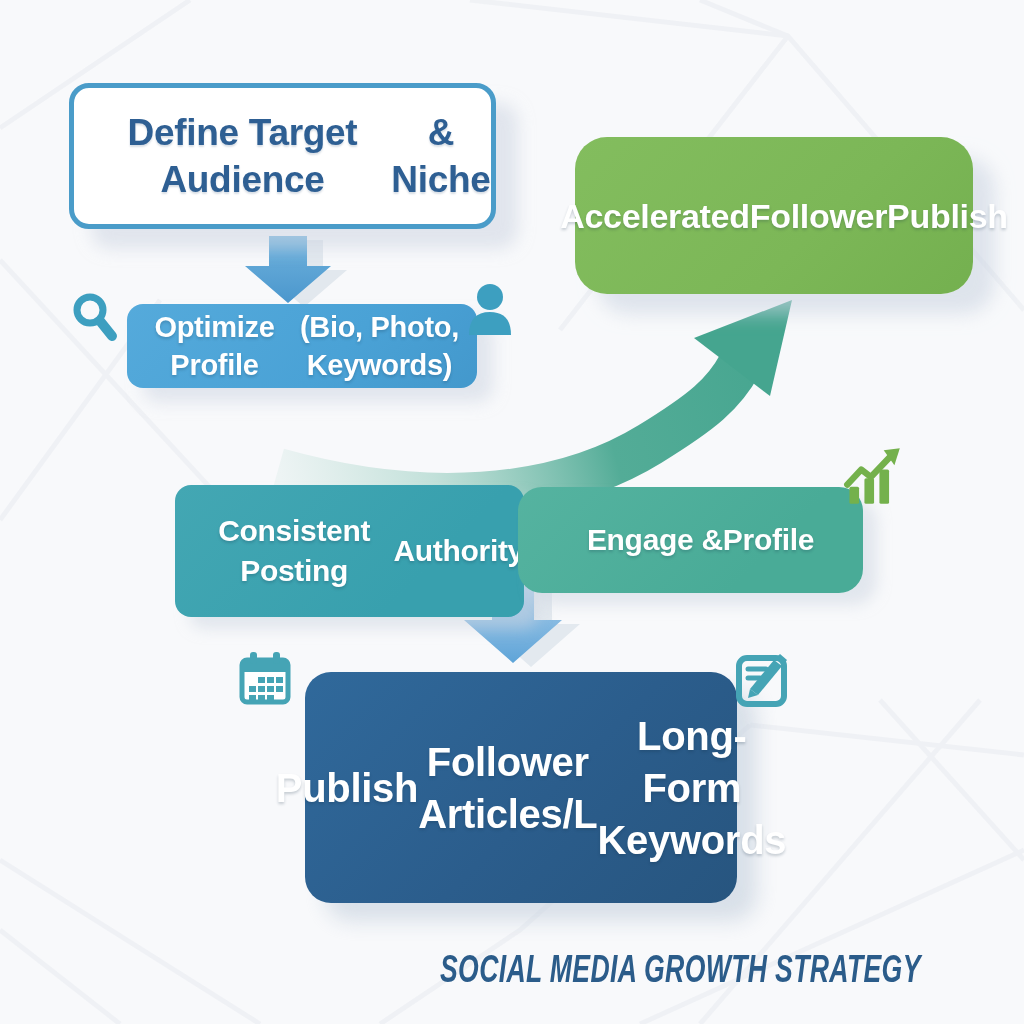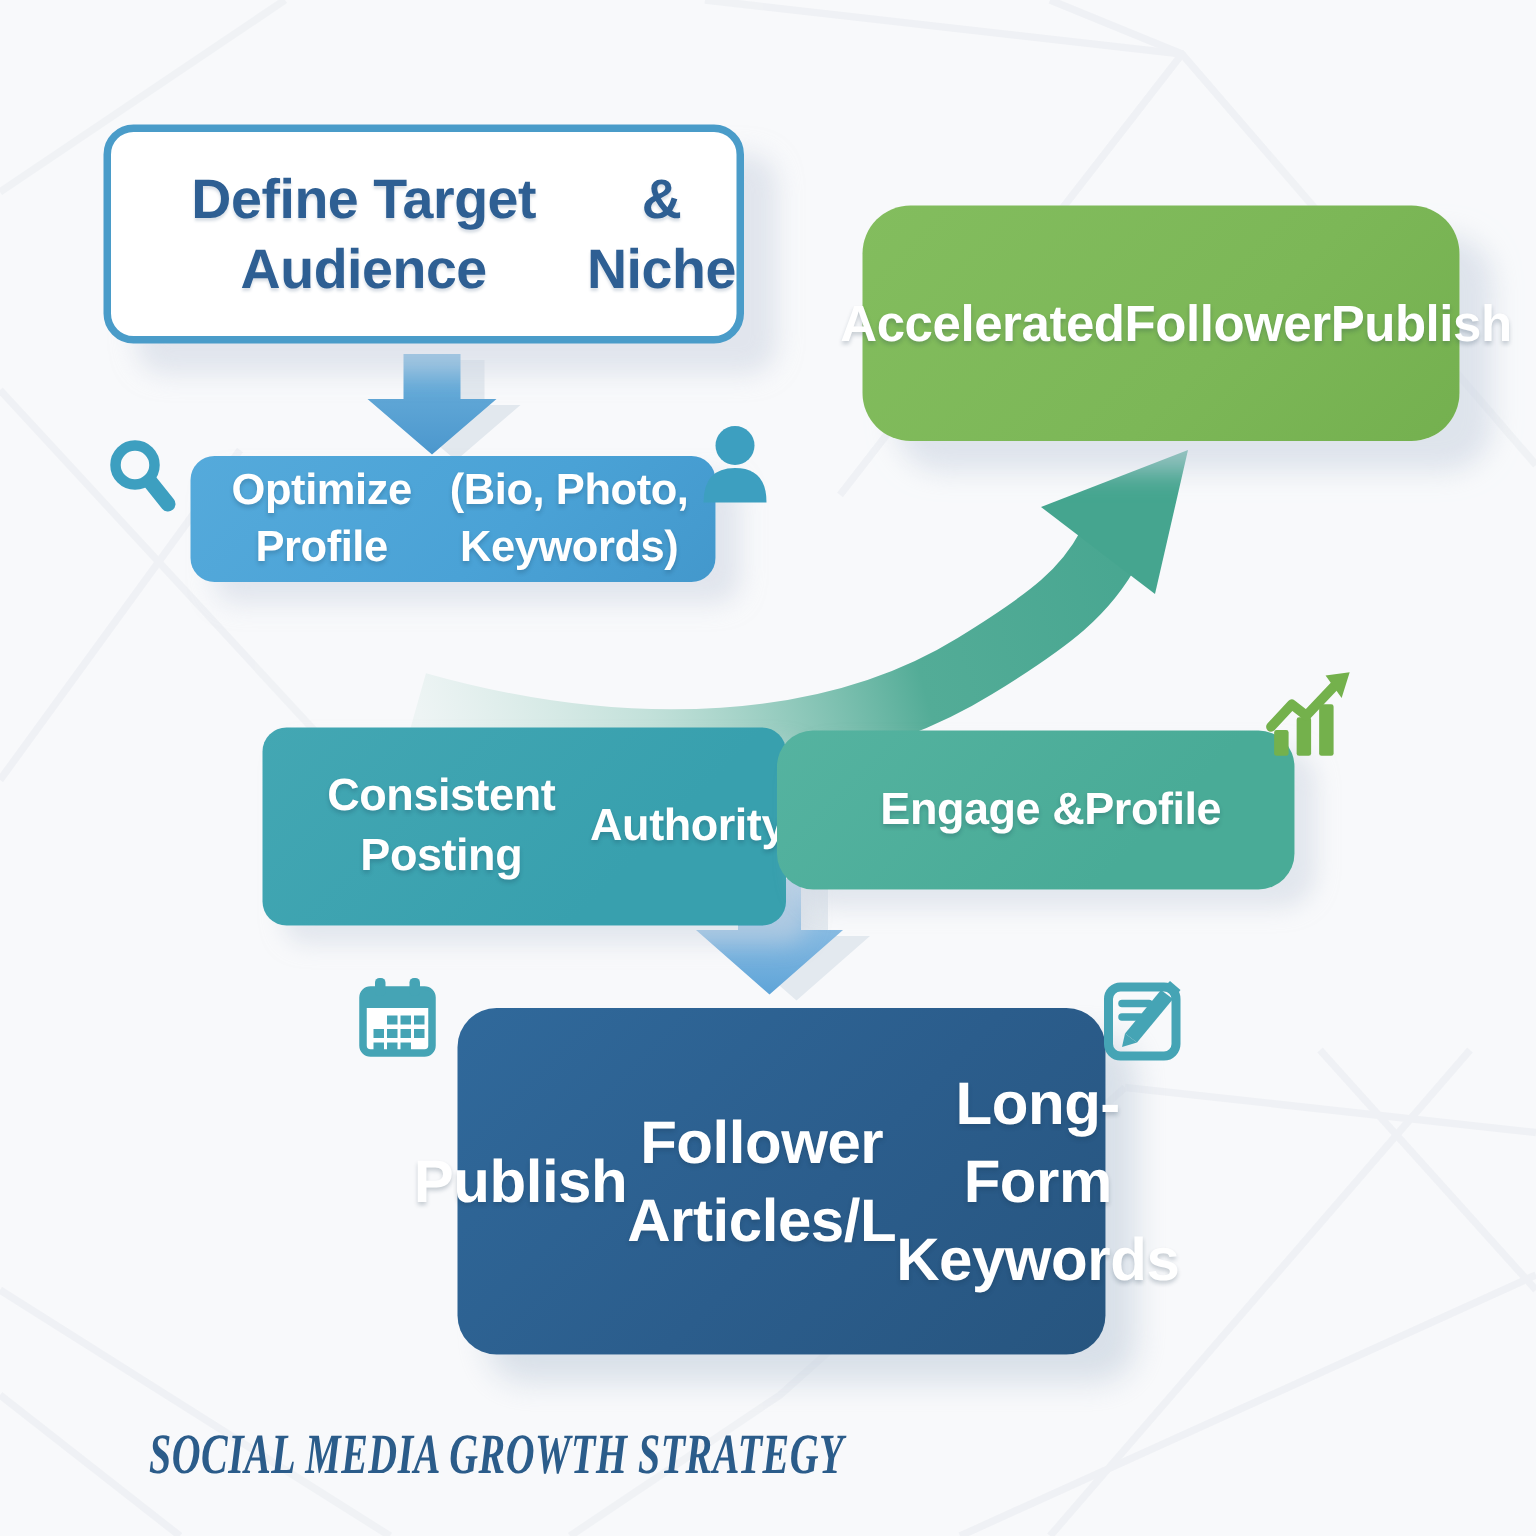--- a/index.html
+++ b/index.html
@@ -51,21 +51,21 @@
     background:linear-gradient(135deg,#30699b 0%,var(--box-dark-blue,#2b5d8c) 55%,#27557f 100%);
     box-shadow:20px 18px 20px rgba(200,210,222,.65);
     font-size:40px;line-height:52px;
   }
   .connector{
     position:absolute;left:486px;top:513px;width:33px;height:30px;
     background:#61b3a4;
   }
   .icon{position:absolute;}
 
-  .caption-wrap{position:absolute;left:0;top:948px;width:1024px;text-align:left;font-family:Liberation Serif, serif;}
+  .caption-wrap{position:absolute;left:0;top:948px;width:1024px;text-align:right;}
   .caption-wrap span{
     display:inline-block;font-size:38px;font-weight:700;font-style:italic;
     color:var(--caption-text,#2b5c8a);transform:scaleX(0.70);transform-origin:center;
     letter-spacing:0.5px;white-space:nowrap;
   }
 </style>
 </head>
 <body>
 
 <div id="stage">

